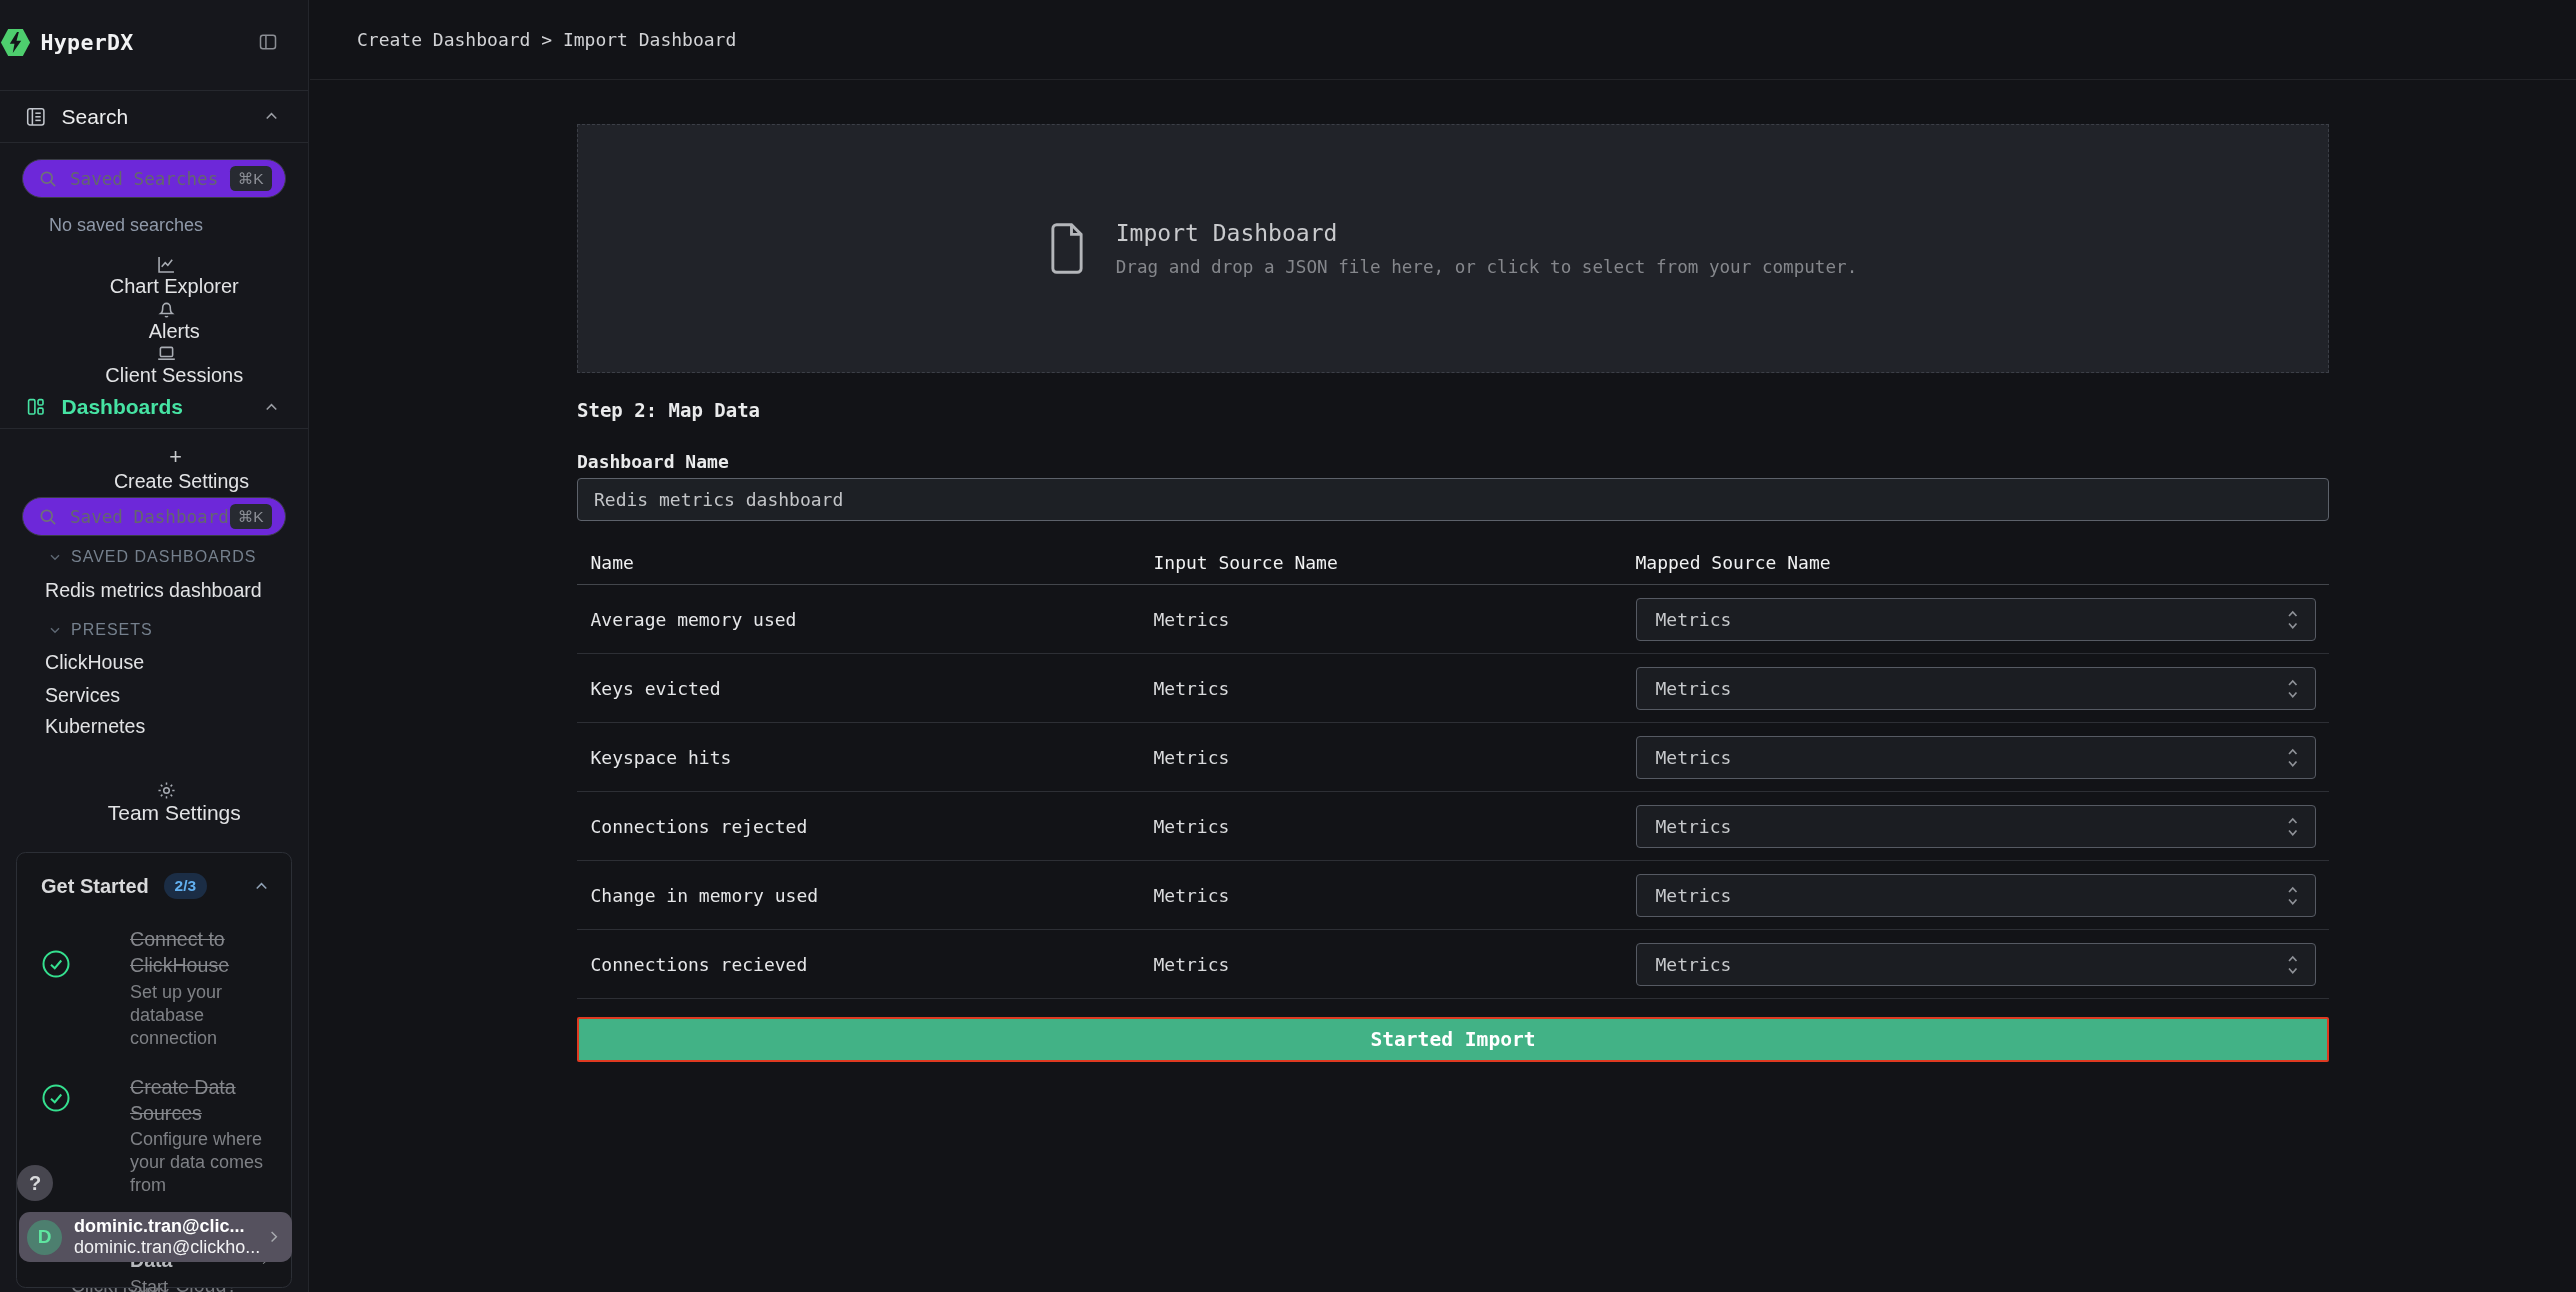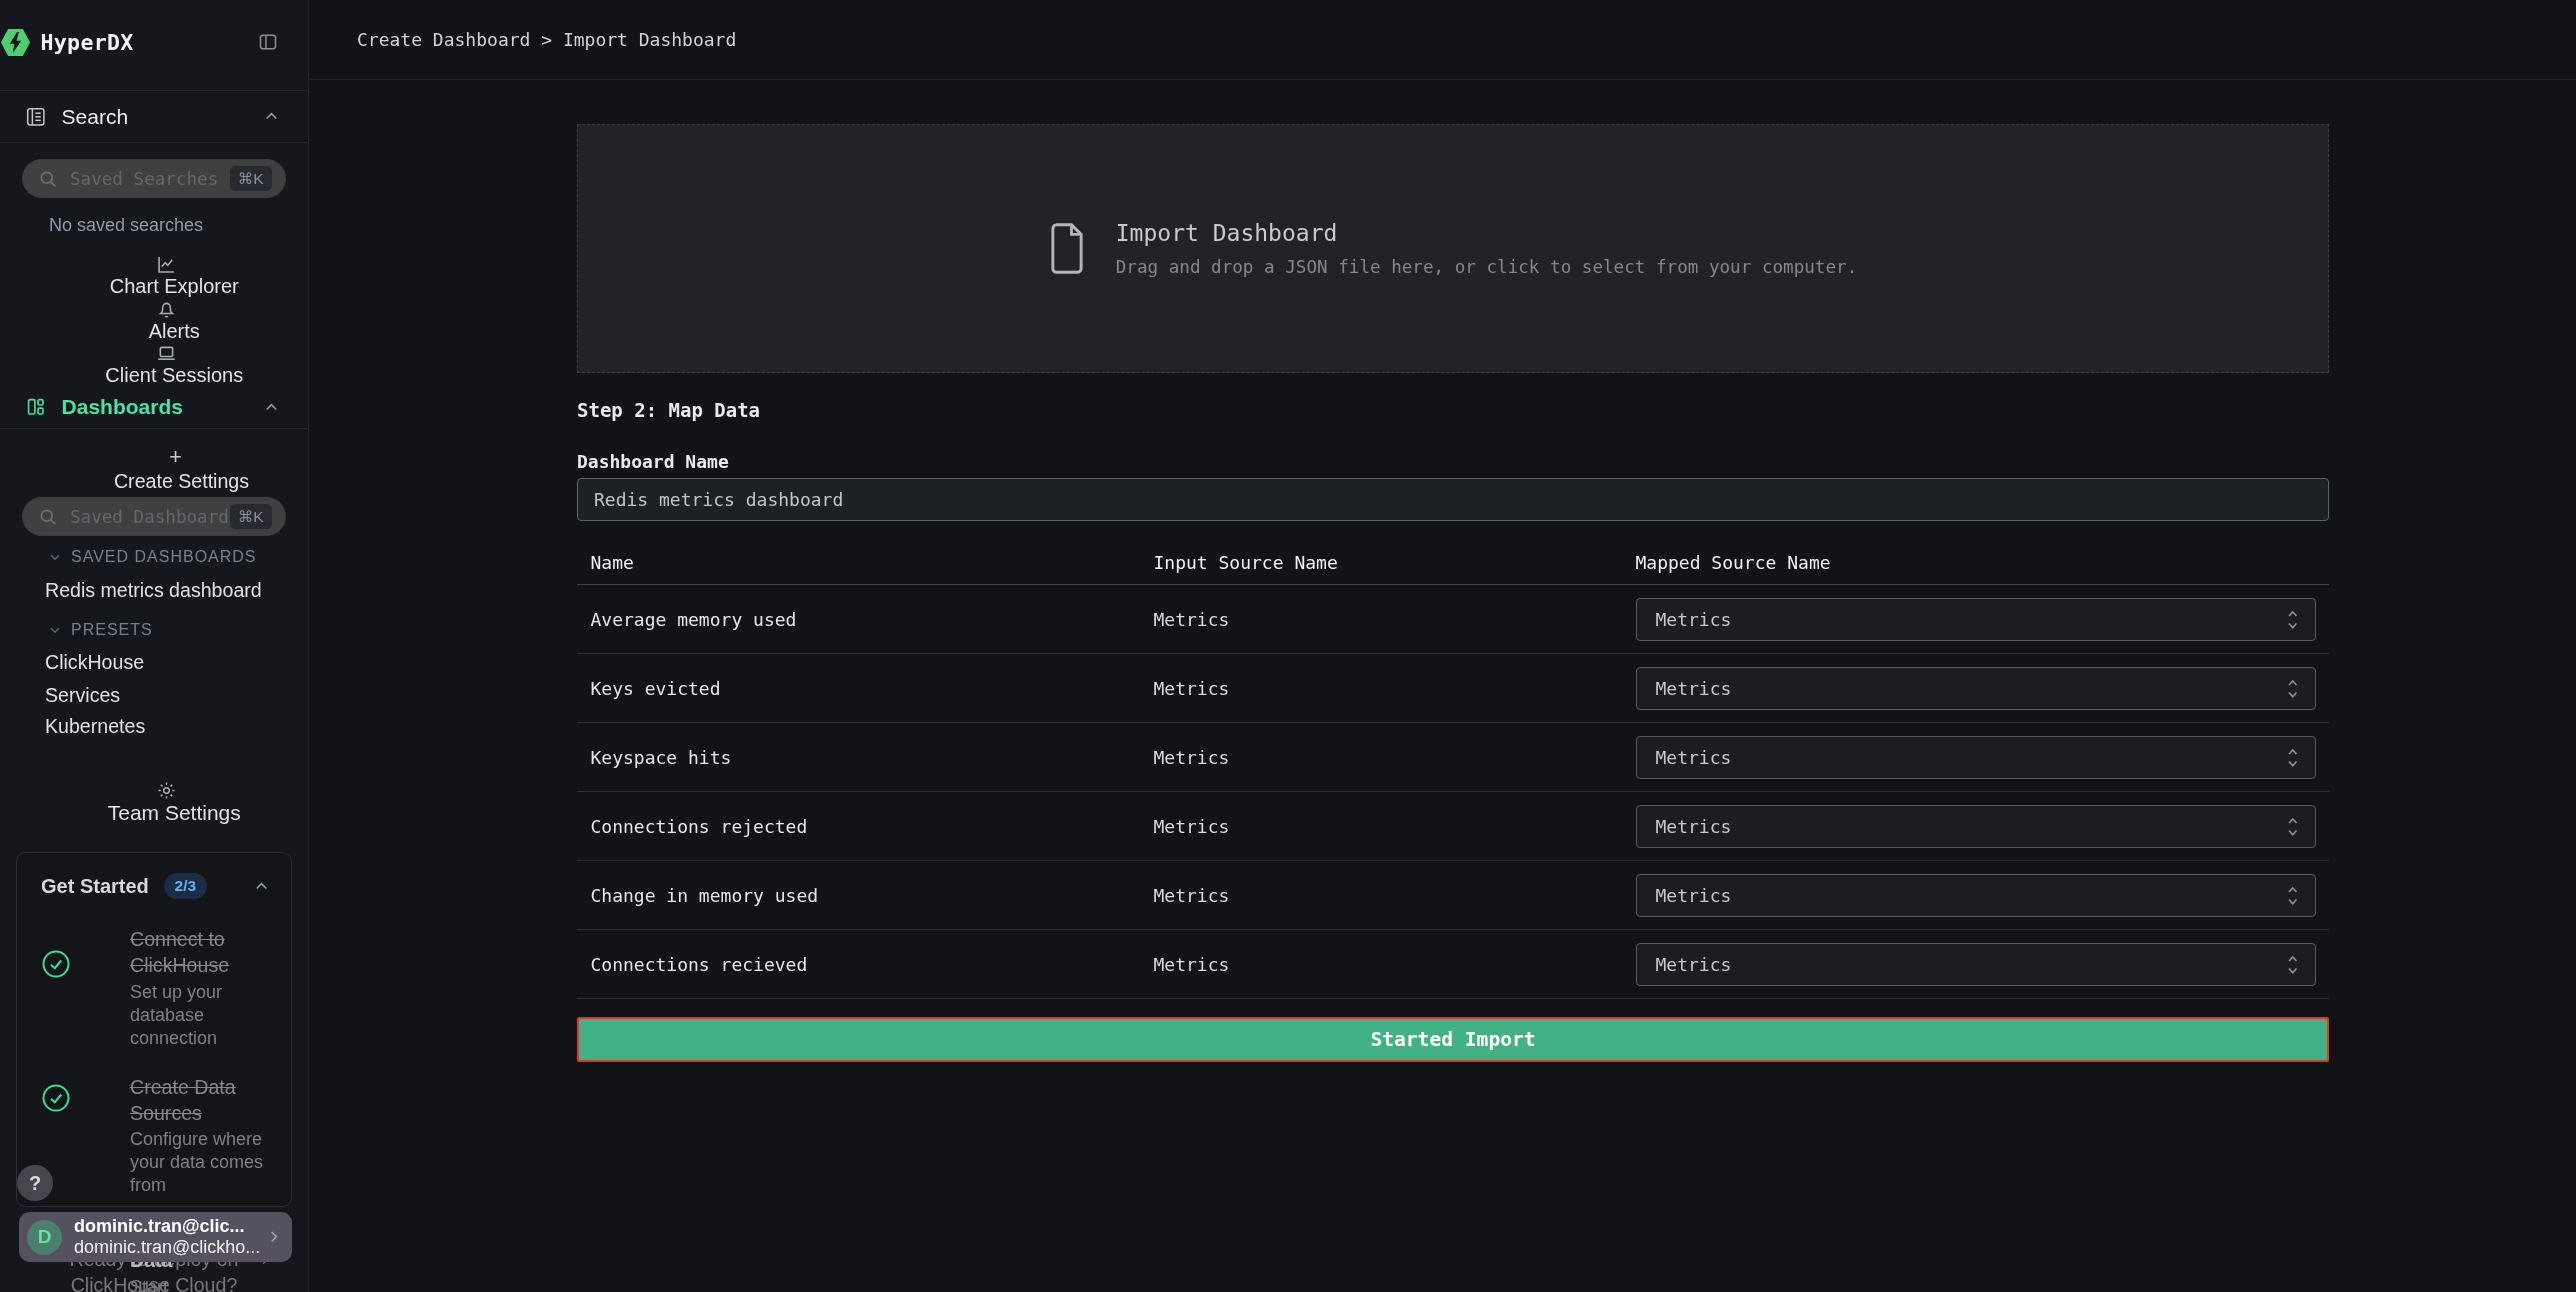--- a/index.html
+++ b/index.html
@@ -22,40 +22,40 @@
   .logo-text{font-family:"DejaVu Sans Mono",monospace;font-weight:bold;font-size:21.6px;color:#f2f3f4;margin-left:9.5px;letter-spacing:0.3px;}
   .collapse-btn{position:absolute;right:30px;top:32px;width:20px;height:20px;color:#8b8e94;cursor:pointer;background:none;border:none;}
 
   .sec-header{position:absolute;left:0;right:0;display:flex;align-items:center;padding:0 27px 0 25px;
     border-top:0.7px solid var(--line);border-bottom:0.7px solid var(--line);}
   .sec-header .sec-icon{width:21.6px;height:21.6px;color:#c3c7cd;flex:0 0 auto;}
   .sec-header .sec-label{font-size:21px;color:#ecedee;margin-left:15px;flex:1;}
   .chev{width:19px;height:19px;color:#9a9da3;}
 
   .pill{position:absolute;left:22px;right:22px;height:39px;border-radius:19.6px;
-    background:#404040;border:0.7px solid #3a3d44;display:flex;align-items:center;padding:0 13.5px 0 15px;}
+    background:#6d28d9;border:0.7px solid #3a3d44;display:flex;align-items:center;padding:0 13.5px 0 15px;}
   .pill .mag{width:20px;height:20px;color:#6e7177;flex:0 0 auto;}
   .pill input{flex:1;background:transparent;border:none;outline:none;margin-left:12px;
     font-family:"DejaVu Sans Mono",monospace;font-size:17.6px;color:#c7c9cc;min-width:0;}
   .pill input::placeholder{color:#64676d;}
   .kbd{background:#272a31;border-radius:5.4px;color:#8d9097;font-size:15.5px;padding:3.4px 8px;flex:0 0 auto;}
 
   .hint-text{position:absolute;left:49px;font-size:18px;color:#8f99a9;}
 
   .nav-item{position:absolute;left:0;right:0;height:35px;display:flex;align-items:center;padding-left:25px;cursor:pointer;flex-direction:column;}
   .nav-item .nav-icon{width:21px;height:21px;color:#a9adb4;flex:0 0 auto;}
   .nav-item .nav-label{font-size:20px;color:#e2e3e5;margin-left:15.5px;}
 
   .group-label{position:absolute;left:47px;display:flex;align-items:center;cursor:pointer;}
   .group-label .chev-sm{width:16px;height:16px;color:#5f6974;}
   .group-label span{font-size:16px;color:#75808d;letter-spacing:1px;margin-left:8px;}
   .sub-item{position:absolute;left:45px;font-size:19.6px;color:#e2e3e5;cursor:pointer;}
 
   
-  .gs-card{position:absolute;left:16px;right:16px;top:852px;height:355px;border:0.7px solid #2c2f36;
+  .gs-card{position:absolute;left:16px;right:16px;top:852px;height:436px;border:0.7px solid #2c2f36;
     border-radius:9.5px;background:#141519;padding:20px 20px 0 24px;z-index:1;}
   .gs-head{display:flex;align-items:center;}
   .gs-title{font-size:20px;font-weight:bold;color:#d8d9db;}
   .gs-badge{margin-left:15px;background:var(--badge-blue-bg);color:var(--badge-blue-fg);
     font-size:15.5px;font-weight:bold;border-radius:675px;padding:4px 10.8px;}
   .gs-head .chev{margin-left:auto;color:#8fa0b4;}
   .gs-item{display:flex;margin-top:27px;gap:40px;}
   .gs-icon-col{width:30px;flex:0 0 auto;margin-right:19px;}
   .gs-check{width:30px;height:30px;}
   .gs-step-badge{width:28px;height:28px;border-radius:50%;background:#26282e;color:#9fa2a8;

